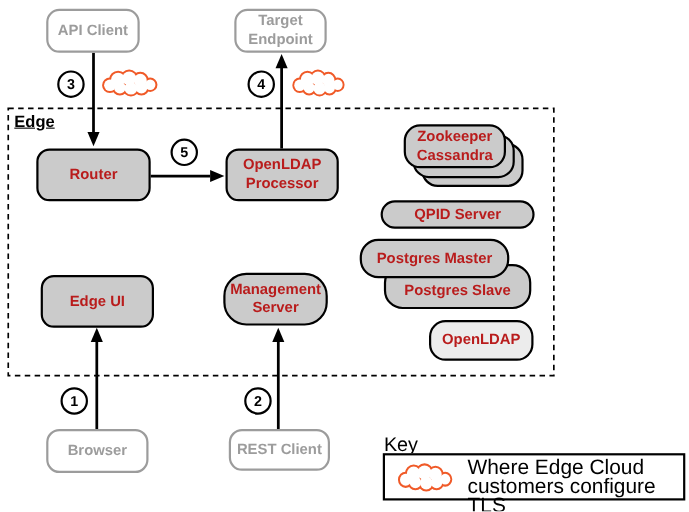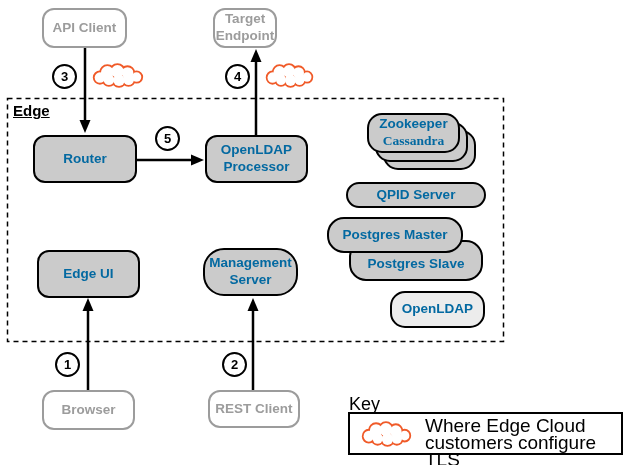--- a/index.html
+++ b/index.html
@@ -6,21 +6,21 @@
   .canvas{
     position:relative;width:626px;height:465px;background:#fff;overflow:hidden;
     font-family:"Liberation Sans",sans-serif;
   }
   svg{overflow:visible;}
   .wires{position:absolute;left:0;top:0;z-index:1;pointer-events:none;}
   .node{
     position:absolute;box-sizing:border-box;z-index:2;
     border:2px solid #000;background:#cbcbcb;border-radius:12px;
     display:flex;align-items:center;justify-content:center;text-align:center;
-    font-weight:bold;font-size:13.5px;color:#0369a1;line-height:1.24;
+    font-weight:bold;font-size:13.5px;color:#b91c1c;line-height:1.24;
   }
   .pill{border-radius:15px;}
   .external{background:#fff;border-color:#9c9c9c;color:#9c9c9c;}
   .light{background:#ececec;}
   .bottom-label{align-items:flex-end;padding-bottom:6px;}
   .edge-label{
     position:absolute;left:13px;top:102px;z-index:2;
     font-weight:bold;font-size:15px;color:#000;text-decoration:underline;
   }
   .marker{
@@ -66,21 +66,21 @@
 
     <line x1="253" y1="390" x2="253" y2="310" stroke="#000" stroke-width="2.5"></line>
     <polygon points="253,298 247.5,311 258.5,311" fill="#000"></polygon>
   </svg>
 
   <span class="edge-label">Edge</span>
 
   <div class="node external" style="left:42px;top:8px;width:85px;height:40px;">
     <span>API Client</span>
   </div>
-  <div class="node external" style="left:213px;top:8px;width:64px;height:40px;padding:0 25px;">
+  <div class="node external" style="left:213px;top:8px;width:84px;height:40px;padding:0 25px;">
     <span>Target Endpoint</span>
   </div>
   <div class="node external" style="left:42px;top:390px;width:93px;height:40px;">
     <span>Browser</span>
   </div>
   <div class="node external" style="left:208px;top:390px;width:92px;height:38px;">
     <span>REST Client</span>
   </div>
 
   <div class="node" style="left:33px;top:135px;width:104px;height:48px;">
@@ -93,21 +93,21 @@
     <span>Edge UI</span>
   </div>
   <div class="node" style="left:203px;top:248px;width:95px;height:48px;padding:0 2px;border-radius:21px;">
     <span>Management Server</span>
   </div>
 
   <div class="node pill" style="left:383px;top:130px;width:93px;height:40px;"></div>
   <div class="node pill" style="left:375px;top:122px;width:93px;height:40px;"></div>
   <div class="node pill" style="left:367px;top:113px;width:93px;height:40px;flex-direction:column;">
     <span style="display:block;">Zookeeper</span>
-    <span style="display:block;font-family:Liberation Serif, serif;">Cassandra</span>
+    <span style="display:block;">Cassandra</span>
   </div>
 
   <div class="node pill" style="left:346px;top:182px;width:140px;height:26px;border-radius:13px;">
     <span>QPID Server</span>
   </div>
 
   <div class="node pill bottom-label" style="left:349px;top:240px;width:134px;height:41px;border-radius:17px;">
     <span>Postgres Slave</span>
   </div>
   <div class="node pill" style="left:327px;top:217px;width:136px;height:36px;border-radius:17px;">

